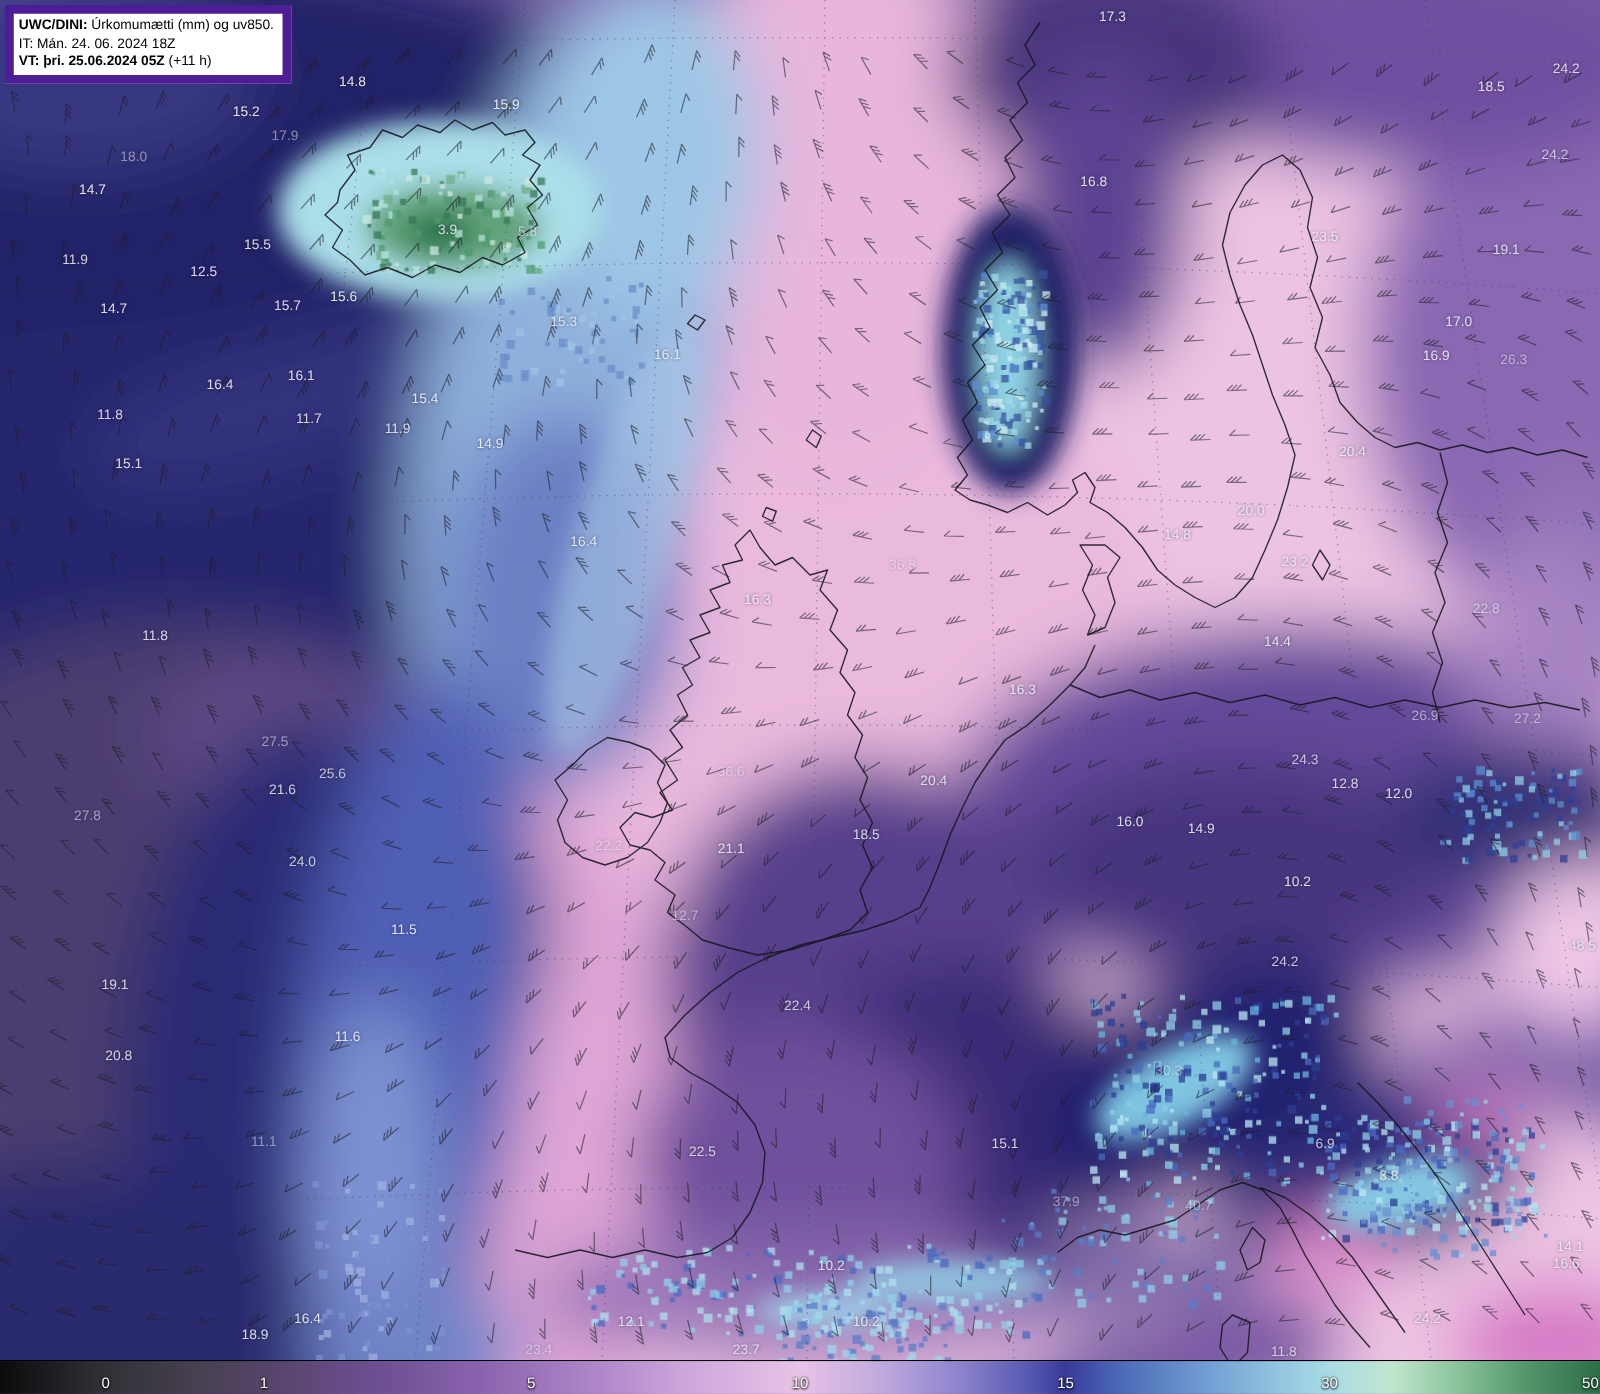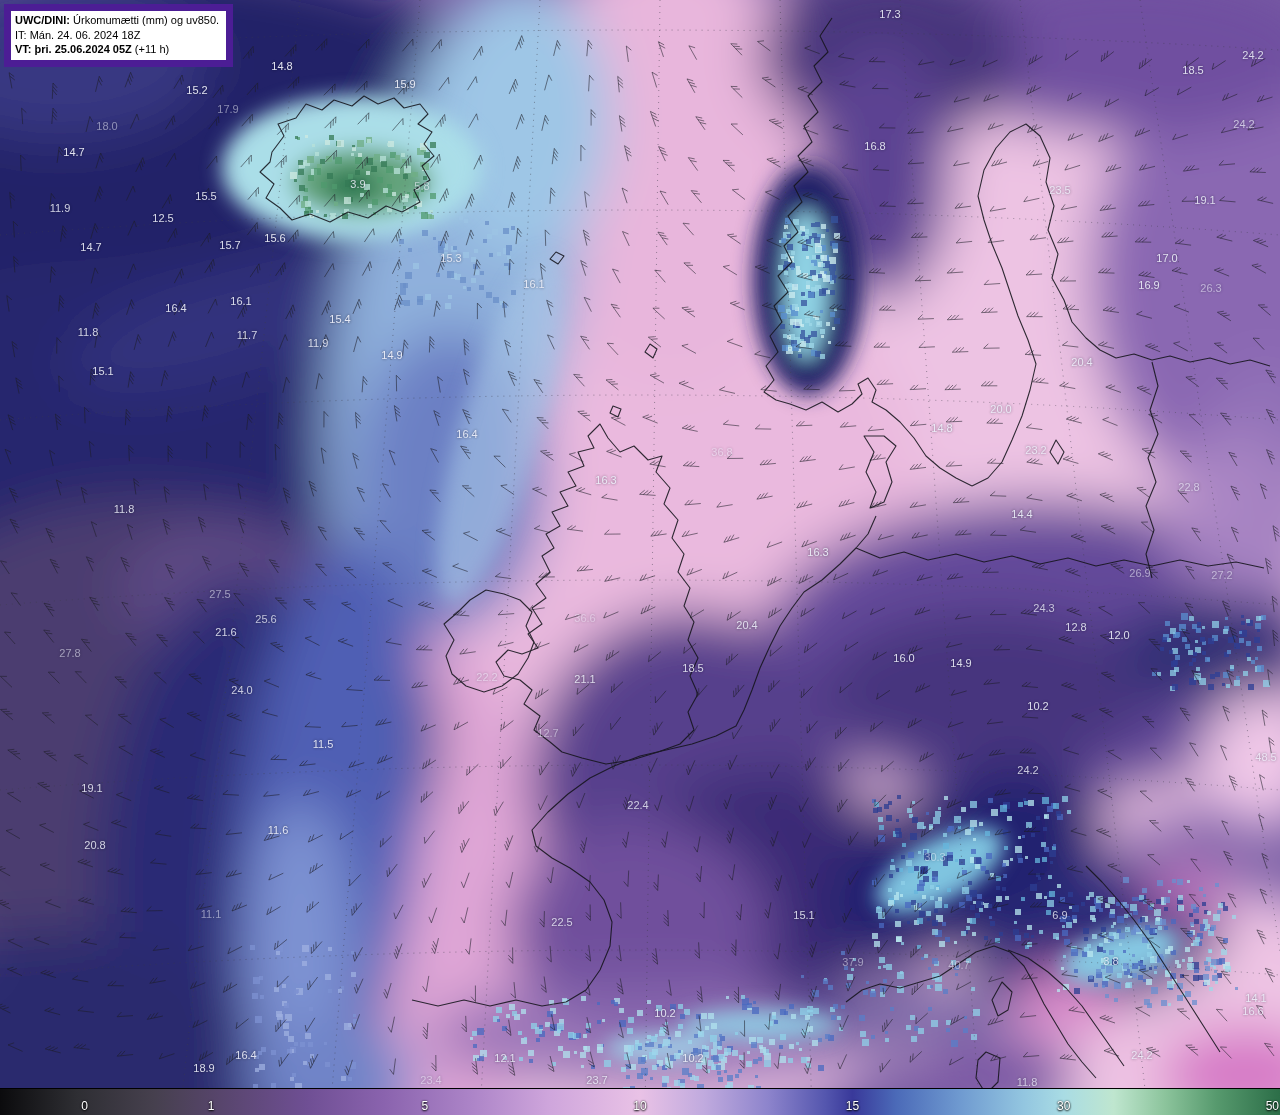--- a/index.html
+++ b/index.html
@@ -1487,21 +1487,21 @@
       <span class="vlab" style="left: 1028px; top: 770px; opacity: 0.8;">24.2</span>
       <span class="vlab" style="left: 92px; top: 788px; opacity: 0.85;">19.1</span>
       <span class="vlab" style="left: 638px; top: 805px; opacity: 0.8;">22.4</span>
       <span class="vlab" style="left: 278px; top: 830px; opacity: 0.9;">11.6</span>
       <span class="vlab" style="left: 95px; top: 845px; opacity: 0.85;">20.8</span>
       <span class="vlab" style="left: 935px; top: 857px; opacity: 0.5;">30.3</span>
       <span class="vlab" style="left: 562px; top: 900px; opacity: 0.8; margin-top: 22px;">22.5</span>
       <span class="vlab" style="left: 804px; top: 915px; opacity: 0.85;">15.1</span>
       <span class="vlab" style="left: 1060px; top: 915px; opacity: 0.8;">6.9</span>
       <span class="vlab" style="left: 211px; top: 914px; opacity: 0.5;">11.1</span>
-      <span class="vlab" style="left: 1111px; top: 941px; opacity: 0.8; margin-top: 20px;">3.8</span>
+      <span class="vlab" style="left: 1111px; top: 941px; opacity: 0.8;">3.8</span>
       <span class="vlab" style="left: 853px; top: 962px; opacity: 0.5;">37.9</span>
       <span class="vlab" style="left: 959px; top: 965px; opacity: 0.5;">40.7</span>
       <span class="vlab" style="left: 1256px; top: 998px; opacity: 0.85;">14.1</span>
       <span class="vlab" style="left: 1253px; top: 1011px; opacity: 0.8;">16.6</span>
       <span class="vlab" style="left: 665px; top: 1013px; opacity: 0.9;">10.2</span>
       <span class="vlab" style="left: 1142px; top: 1055px; opacity: 0.8;">24.2</span>
       <span class="vlab" style="left: 246px; top: 1055px; opacity: 0.9;">16.4</span>
       <span class="vlab" style="left: 204px; top: 1068px; opacity: 0.9;">18.9</span>
       <span class="vlab" style="left: 505px; top: 1058px; opacity: 0.85;">12.1</span>
       <span class="vlab" style="left: 693px; top: 1058px; opacity: 0.9;">10.2</span>

